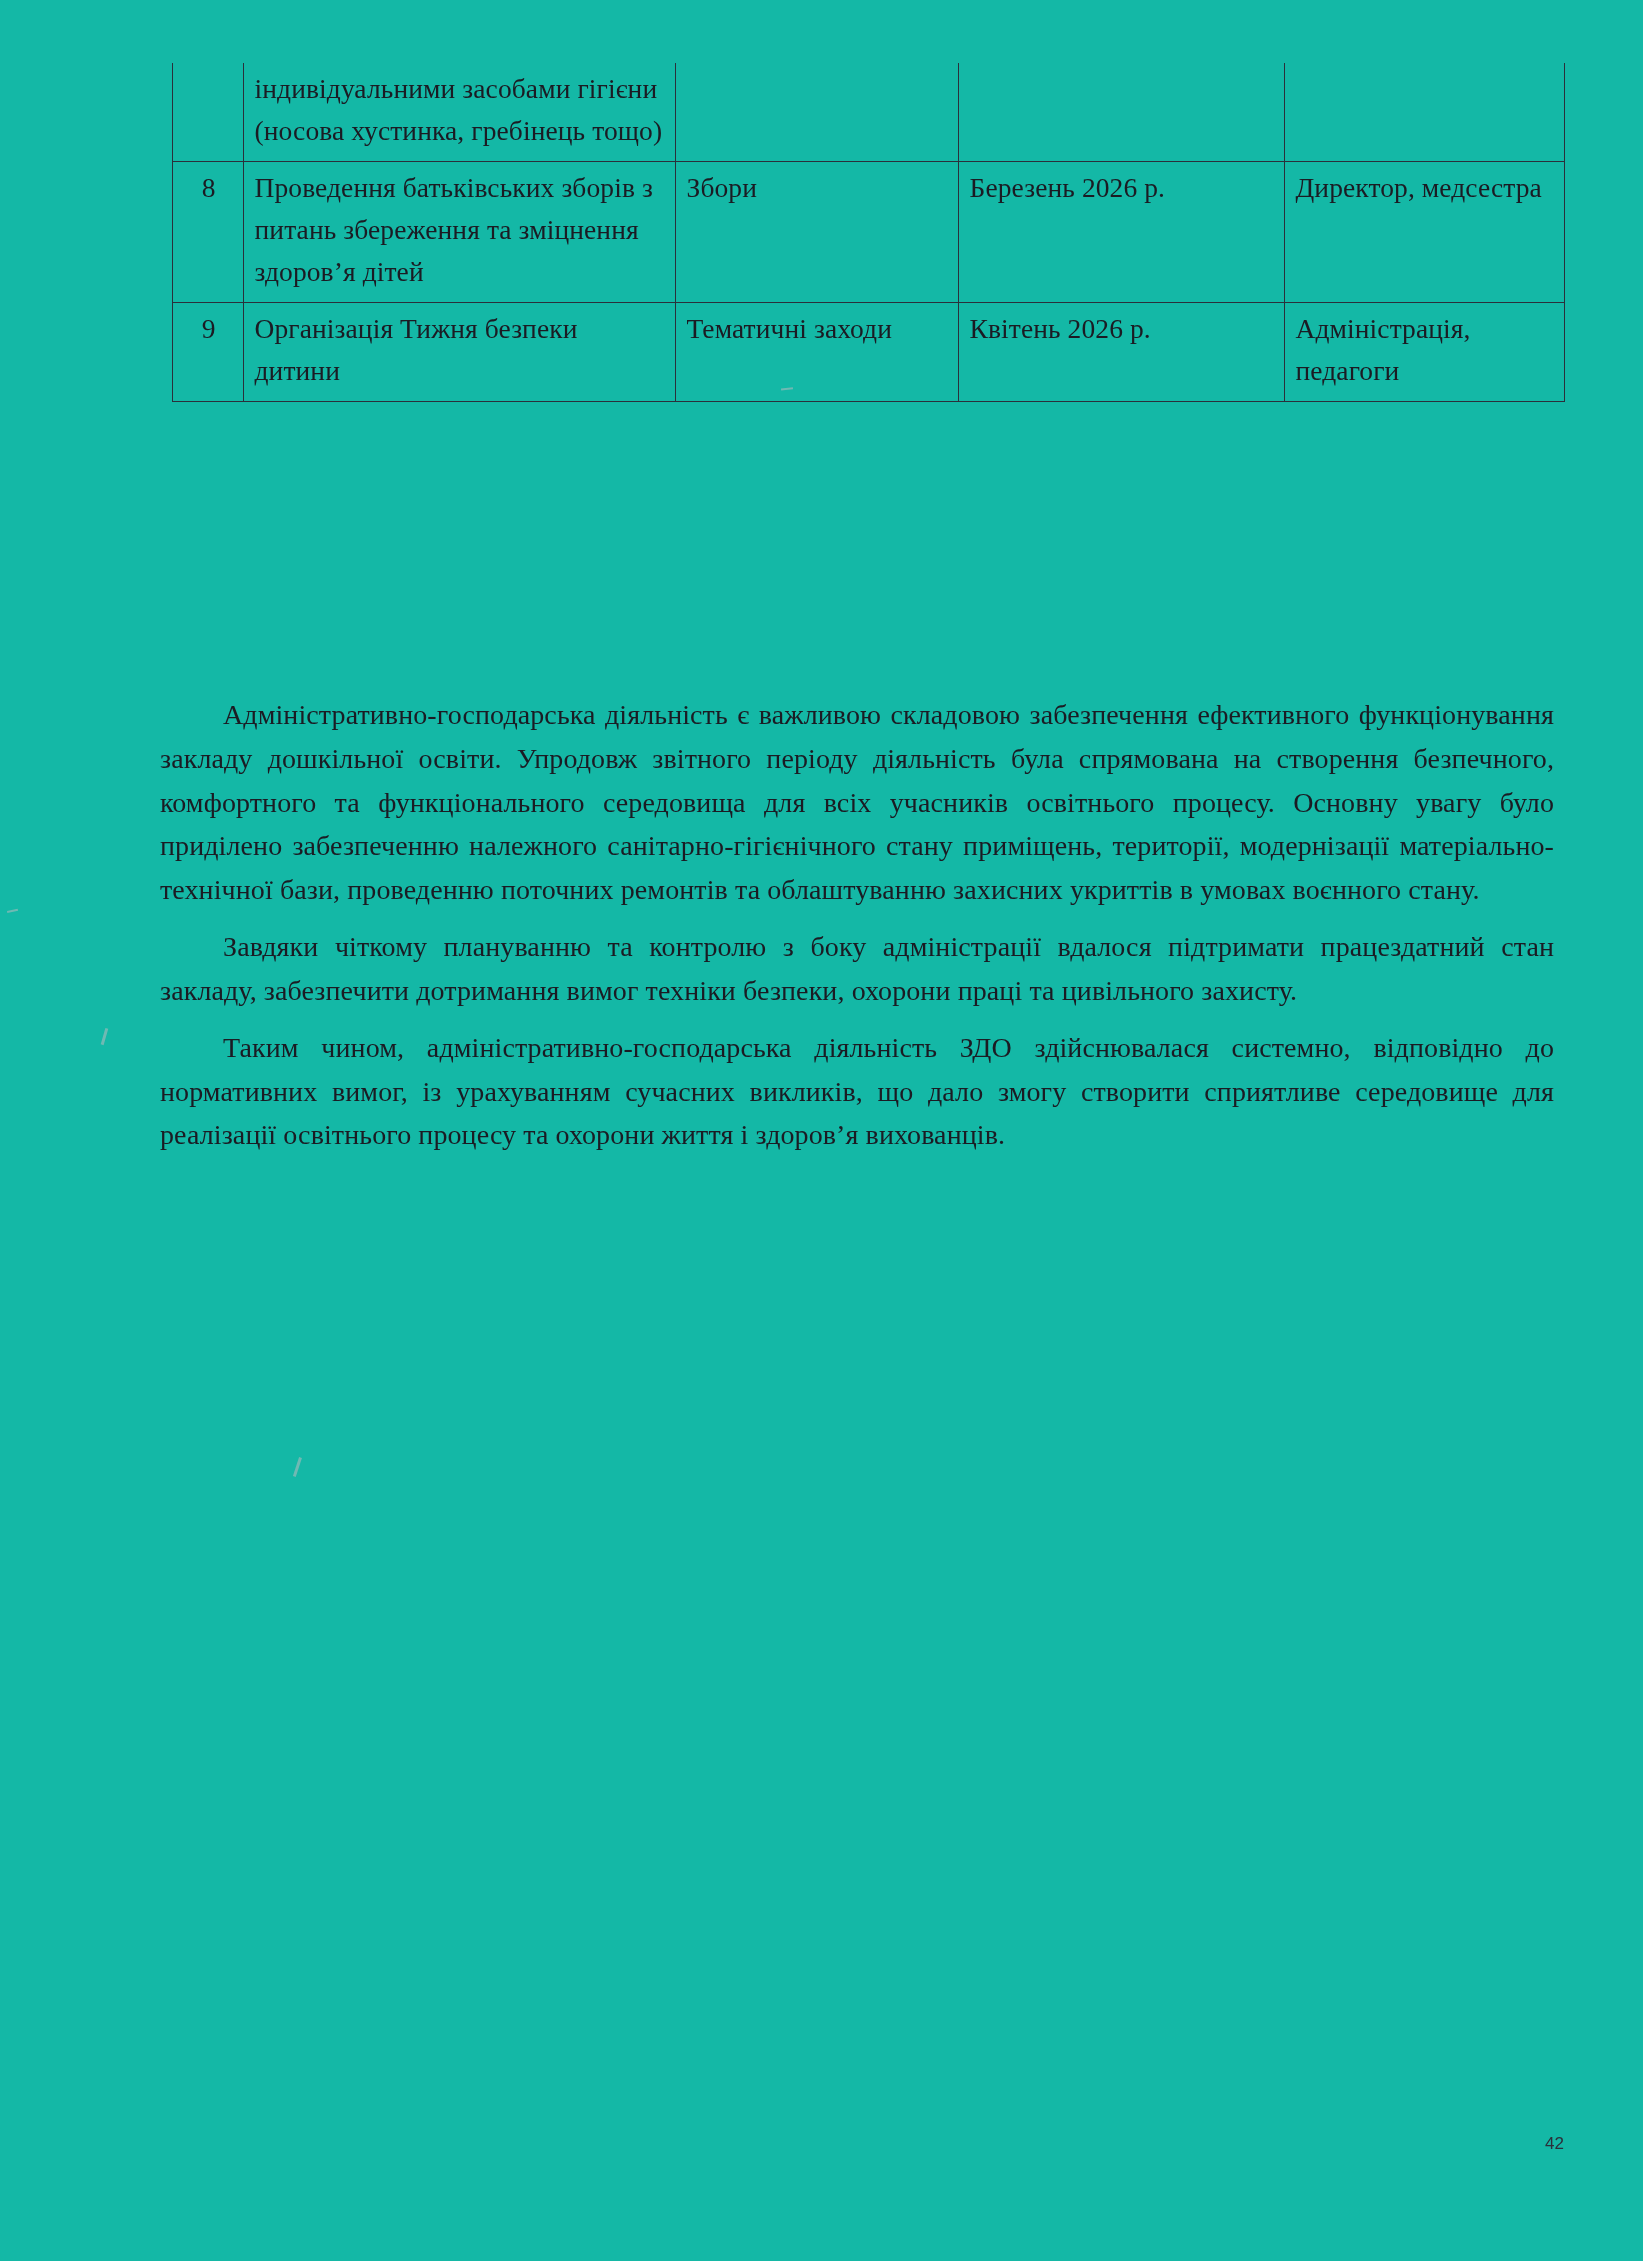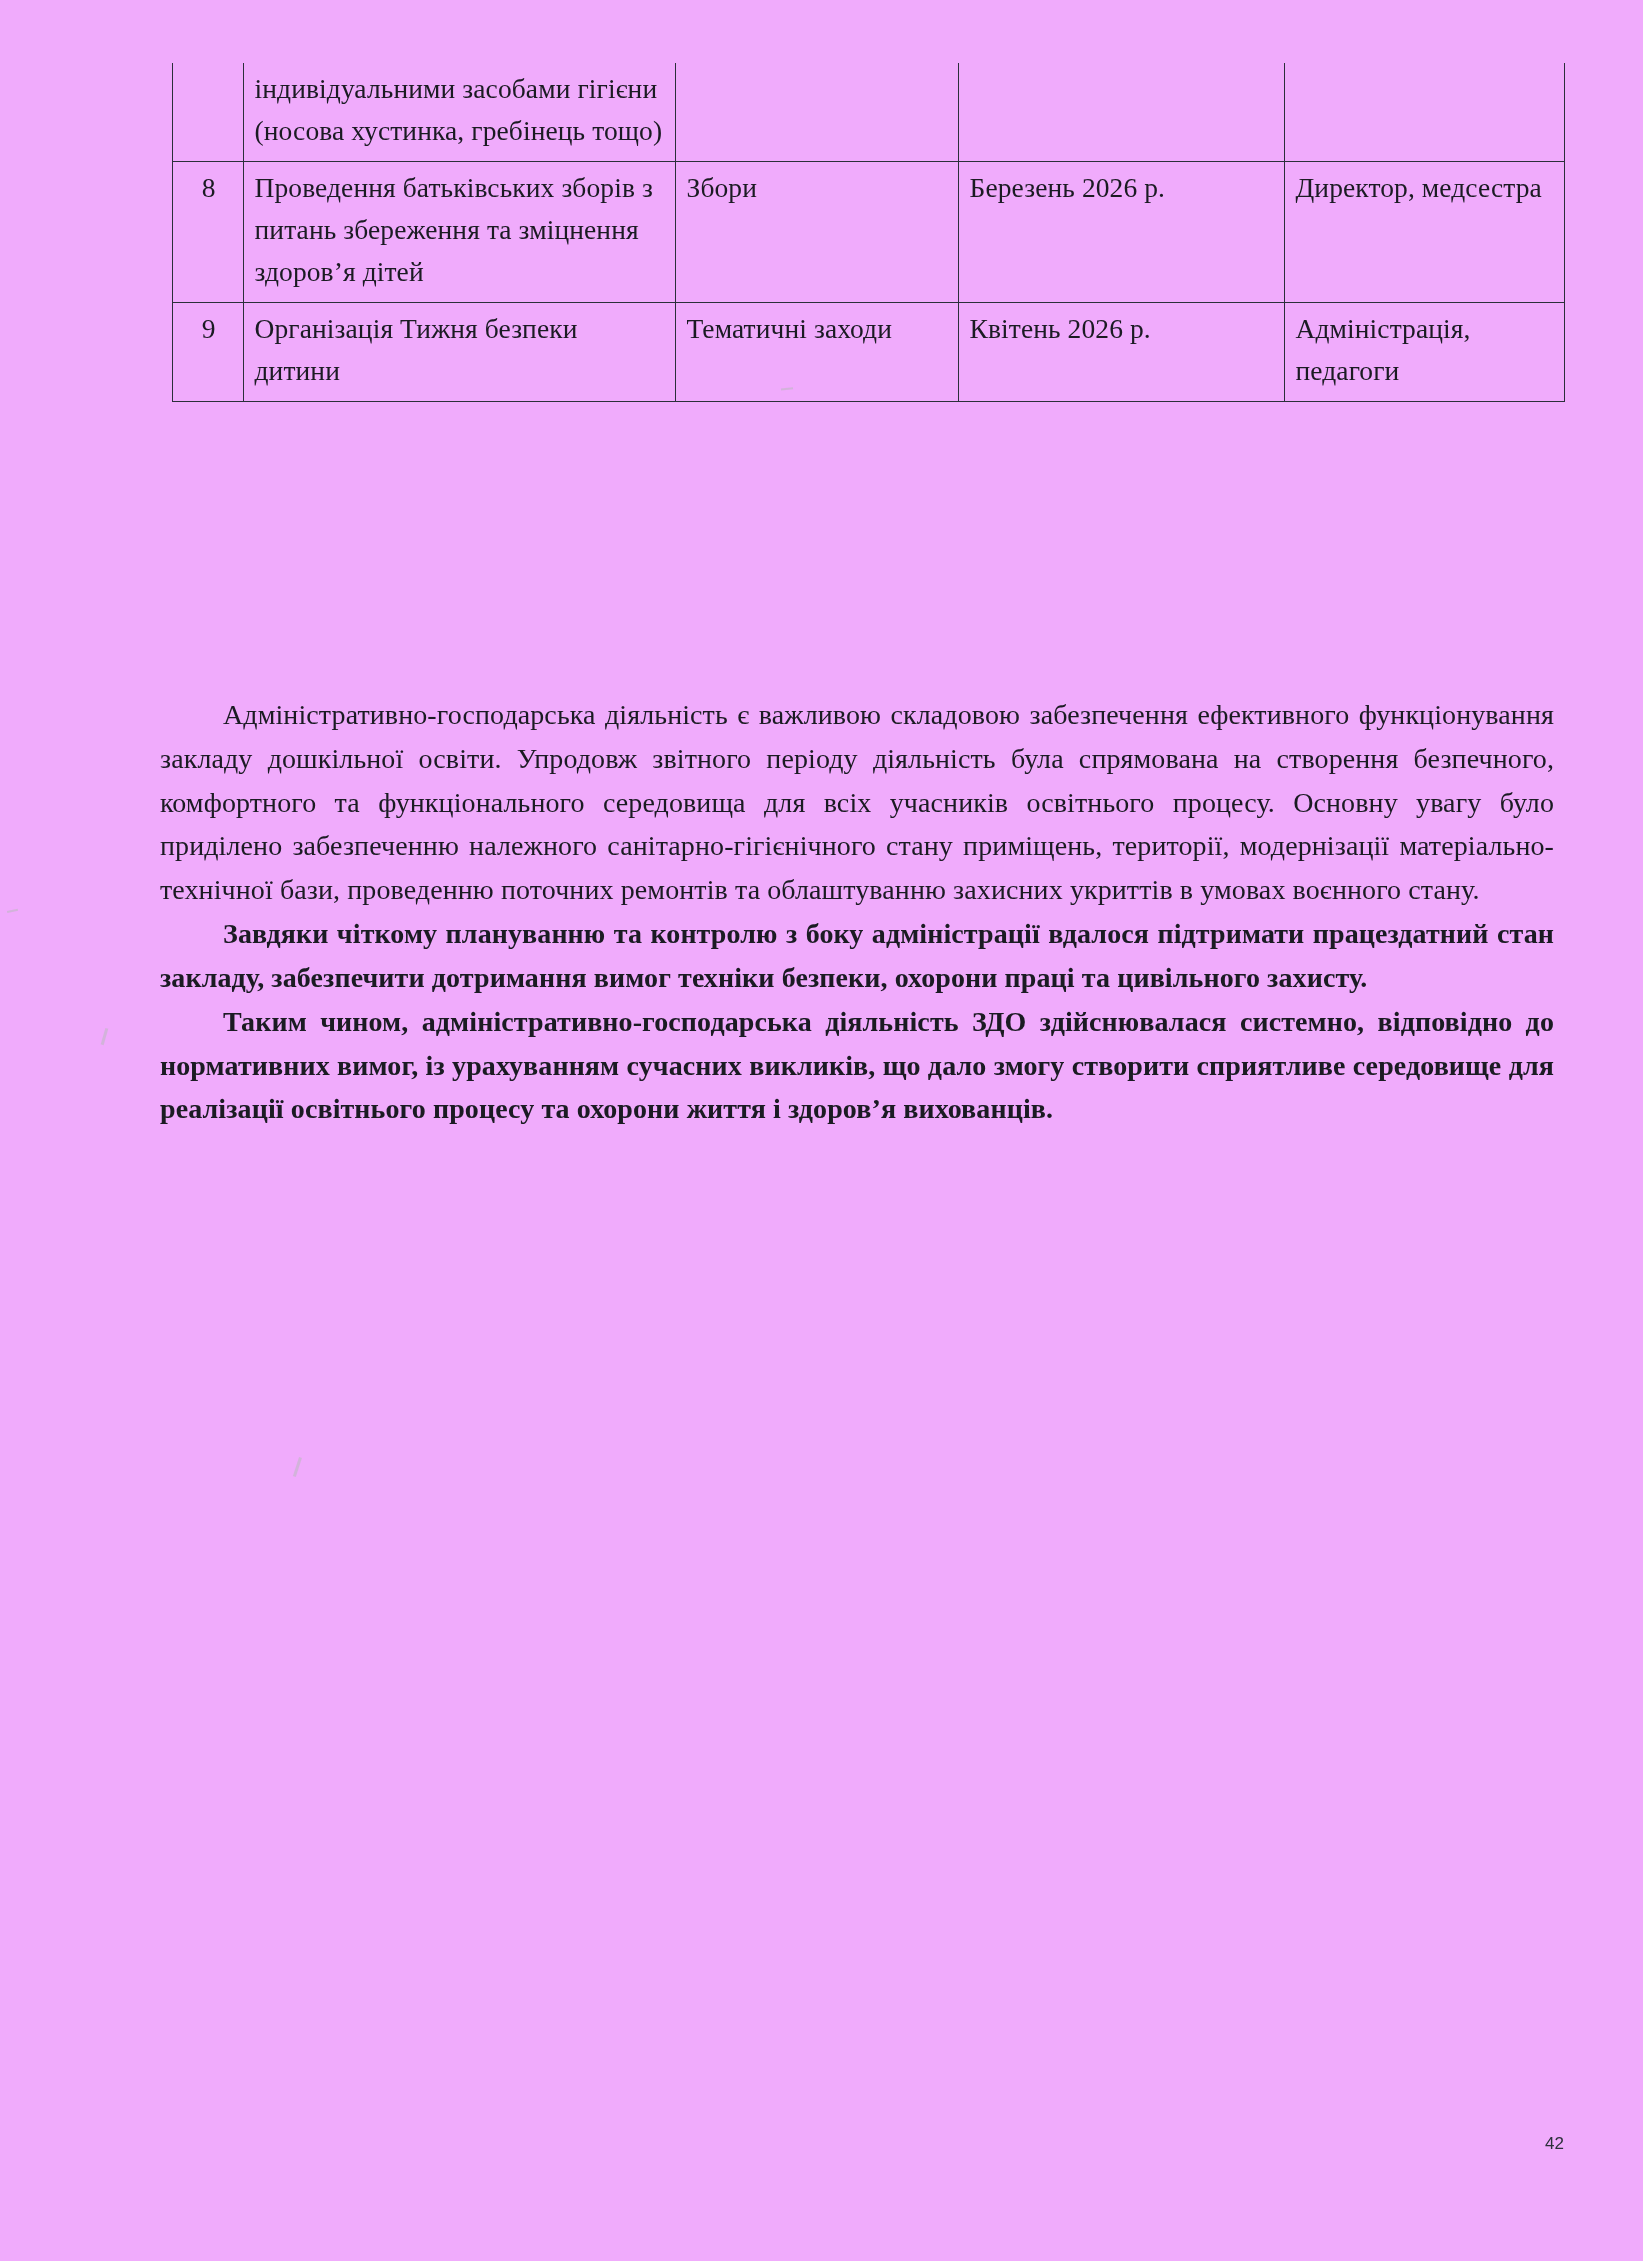--- a/index.html
+++ b/index.html
@@ -12,21 +12,21 @@
     height: 2261px;
     font-family: "Liberation Serif", "DejaVu Serif", serif;
     color: #1b1b23;
     position: relative;
     overflow: hidden;
   }
 
   .page {
     position: absolute;
     inset: 0;
-    background: #f0abfc;
+    background: #14b8a6;
   }
 
   
   .tbl-wrap {
     position: absolute;
     left: 172px;
     top: 63px;
     width: 1392px;
   }
   table.plan {
@@ -68,21 +68,21 @@
   p.para {
     margin: 0 0 0 0;
     text-align: justify;
     text-justify: inter-word;
     text-indent: 63px;
     font-size: 28px;
     line-height: 1.565;
     letter-spacing: 0.1px;
     hyphens: none;
   }
-  p.para + p.para { margin-top: 0; font-weight: bold; }
+  p.para + p.para { margin-top: 13px; }
 
   
   .page-number {
     position: absolute;
     right: 80px;
     top: 2134px;
     font-family: "Liberation Sans", "DejaVu Sans", sans-serif;
     font-size: 17px;
     color: #2b2f3a;
   }

